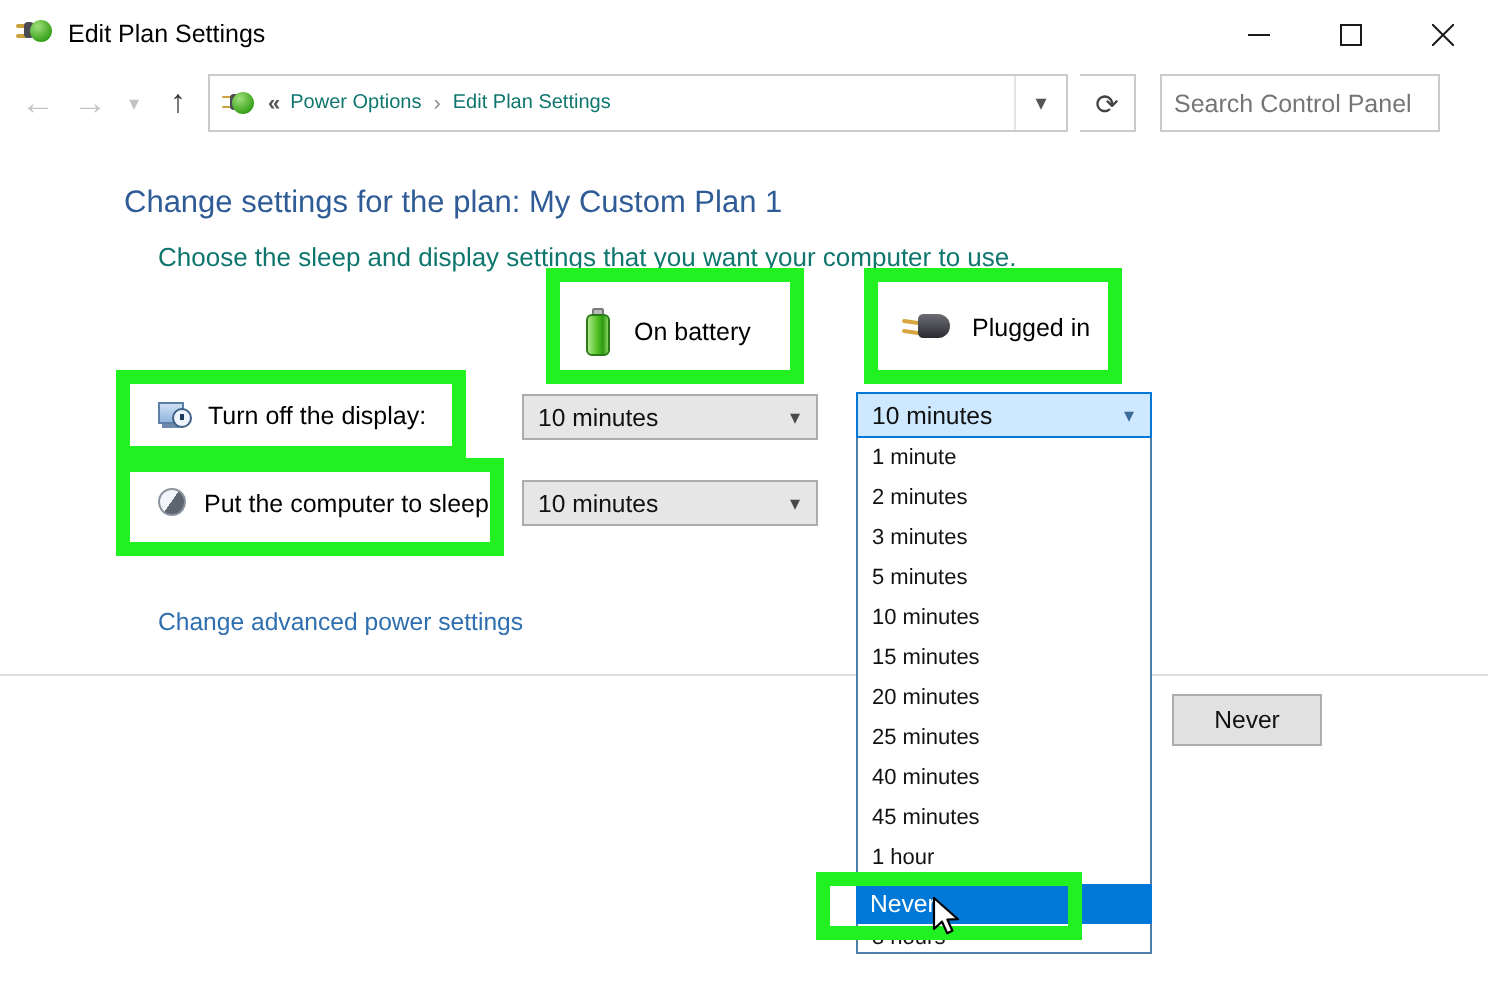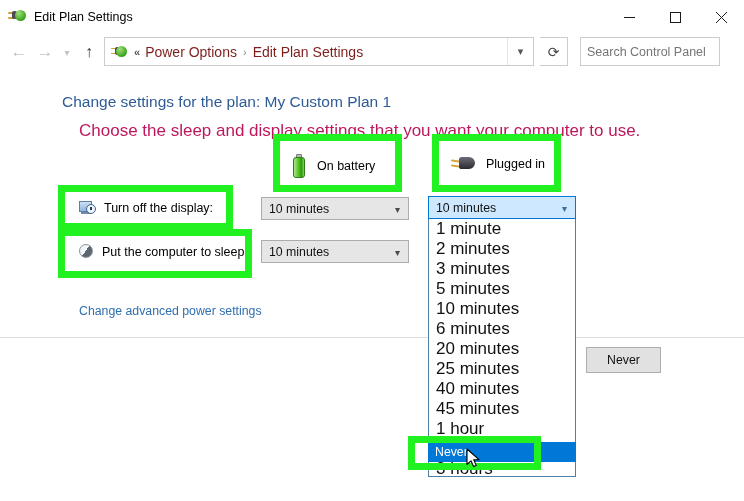--- a/index.html
+++ b/index.html
@@ -42,21 +42,21 @@
   .nav-arrow.hist { color: #c3c3c3; font-size: 10px; width: 18px; }
   .nav-arrow.up   { color: #3a3a3a; font-size: 16px; }
 
   .addressbar {
     position: absolute; left: 104px; top: 37px; width: 430px; height: 29px;
     border: 1px solid #cccccc; background: #ffffff;
     display: flex; align-items: center; padding-left: 6px;
   }
   .addr-icon { width: 16px; height: 16px; position: relative; margin-right: 6px; }
   .addr-chev { color: #555; font-size: 11px; margin: 0 5px 0 1px; font-weight: bold; }
-  .addr-seg { font-size: 14px; color: #7f1d1d; }
+  .addr-seg { font-size: 10px; color: #0f766e; }
   .addr-sep { color: #8a8a8a; font-size: 11px; margin: 0 6px; }
   .addr-drop {
     position: absolute; right: 0; top: 0; width: 26px; height: 27px;
     display: flex; align-items: center; justify-content: center;
     color: #555; font-size: 11px; border-left: 1px solid #e4e4e4;
   }
   .refresh-btn {
     position: absolute; left: 540px; top: 37px; width: 28px; height: 29px;
     border: 1px solid #cccccc; border-left: none; background: #fff;
     display: flex; align-items: center; justify-content: center;
@@ -73,21 +73,21 @@
   }
 
   
   .content { position: absolute; left: 0; top: 72px; width: 744px; height: 265px; background: #fff; }
   .page-title {
     position: absolute; left: 62px; top: 21px;
     font-size: 15.5px; color: #2f5c96; white-space: nowrap;
   }
   .page-sub {
     position: absolute; left: 79px; top: 49px;
-    font-size: 17px; color: #be185d; white-space: nowrap;
+    font-size: 13px; color: #0f766e; white-space: nowrap;
   }
 
   .col-head {
     position: absolute; display: flex; align-items: center; gap: 10px;
     font-size: 12.5px; color: #000;
   }
   .col-head.battery { left: 292px; top: 82px; }
   .col-head.plugged { left: 450px; top: 82px; }
 
   .row-label {
@@ -136,21 +136,21 @@
   .dd-head .chev {
     position: absolute; right: 8px; top: 50%; transform: translateY(-50%);
     color: #3c6d97; font-size: 10px;
   }
   .dd-list {
     border: 1px solid #4f7fa8; border-top: none; background: #ffffff;
     height: 258px; overflow: hidden; position: relative;
   }
   .dd-item {
     height: 20px; line-height: 20px; padding-left: 7px;
-    font-size: 17px; color: #111; white-space: nowrap;
+    font-size: 11px; color: #111; white-space: nowrap;
   }
   .dd-sel-bar-ext {
     position: absolute; left: 428px; top: 442px; width: 148px; height: 20px;
     background: #0078d7; z-index: 45;
     font-size: 12.3px; color: #fff; line-height: 20px; padding-left: 7px;
     white-space: nowrap;
   }
 
   
   .hl {
@@ -356,21 +356,21 @@
     <div class="dd-head">
       <span>10 minutes</span>
       <span class="chev">▾</span>
     </div>
     <div class="dd-list">
         <div class="dd-item">1 minute</div>
         <div class="dd-item">2 minutes</div>
         <div class="dd-item">3 minutes</div>
         <div class="dd-item">5 minutes</div>
         <div class="dd-item">10 minutes</div>
-        <div class="dd-item">6 minutes</div>
+        <div class="dd-item">15 minutes</div>
         <div class="dd-item">20 minutes</div>
         <div class="dd-item">25 minutes</div>
         <div class="dd-item">40 minutes</div>
         <div class="dd-item">45 minutes</div>
         <div class="dd-item">1 hour</div>
         <div class="dd-item">2 hours</div>
         <div class="dd-item">3 hours</div>
       </div>
   </div>
 

